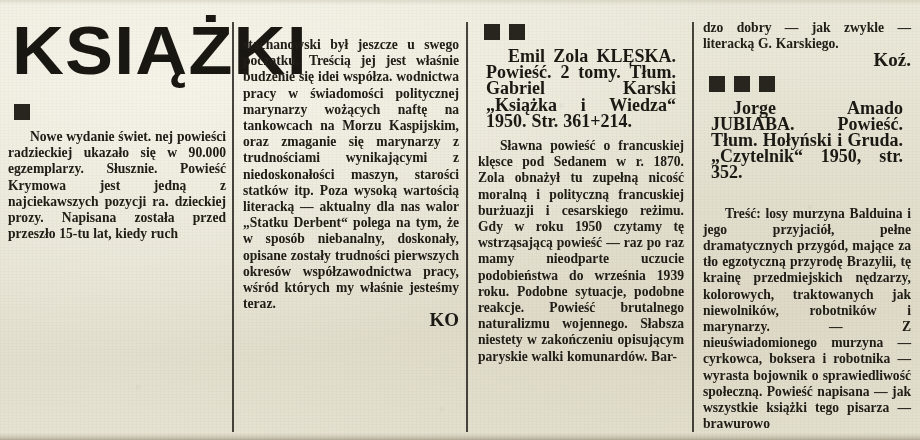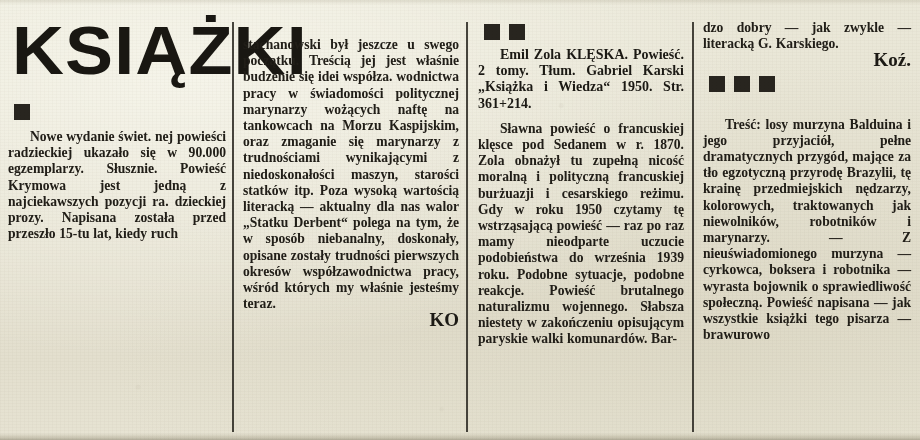--- a/index.html
+++ b/index.html
@@ -129,26 +129,26 @@
     background: #2b2823;
     margin-right: 9px;
     vertical-align: top;
   }
   .bullets .sq:last-child { margin-right: 0; }
 
   
   .headline {
     font-family: "Liberation Serif", "DejaVu Serif", serif;
     font-weight: 700;
-    font-size: 14px;
+    font-size: 18px;
     line-height: 16.2px;
     text-align: justify;
     text-justify: inter-word;
     text-indent: 22px;
-    margin: 0;
+    margin: 8px;
     color: #1f1d18;
     word-spacing: .5px;
   }
 
   .body {
     font-family: "Liberation Serif", "DejaVu Serif", serif;
     font-weight: 700;
     font-size: 13.6px;
     line-height: 16.2px;
     text-align: justify;
@@ -242,20 +242,21 @@
         <p class="body cont">dzo dobry — jak zwykle — literacką G. Karskiego.</p>
 
         <p class="signature">Koź.</p>
 
         <div class="bullets" style="margin-top:7px;">
           <span class="sq"></span>
           <span class="sq"></span>
           <span class="sq"></span>
         </div>
 
+        <p class="headline">Jorge Amado JUBIABA. Powieść. Tłum. Hołyński i Gruda. „Czytelnik“ 1950, str. 352.</p>
 
         <p class="body tight">Treść: losy murzyna Balduina i jego przyjaciół, pełne dramatycznych przygód, mające za tło egzotyczną przyrodę Brazylii, tę krainę przedmiejskich nędzarzy, kolorowych, traktowanych jak niewolników, robotników i marynarzy. — Z nieuświadomionego murzyna — cyrkowca, boksera i robotnika — wyrasta bojownik o sprawiedliwość społeczną. Powieść napisana — jak wszystkie książki tego pisarza — brawurowo</p>
 
       </div>
     </div>
 
   </div>
 
   <div id="grain"></div>
   <div id="blotch"></div>

